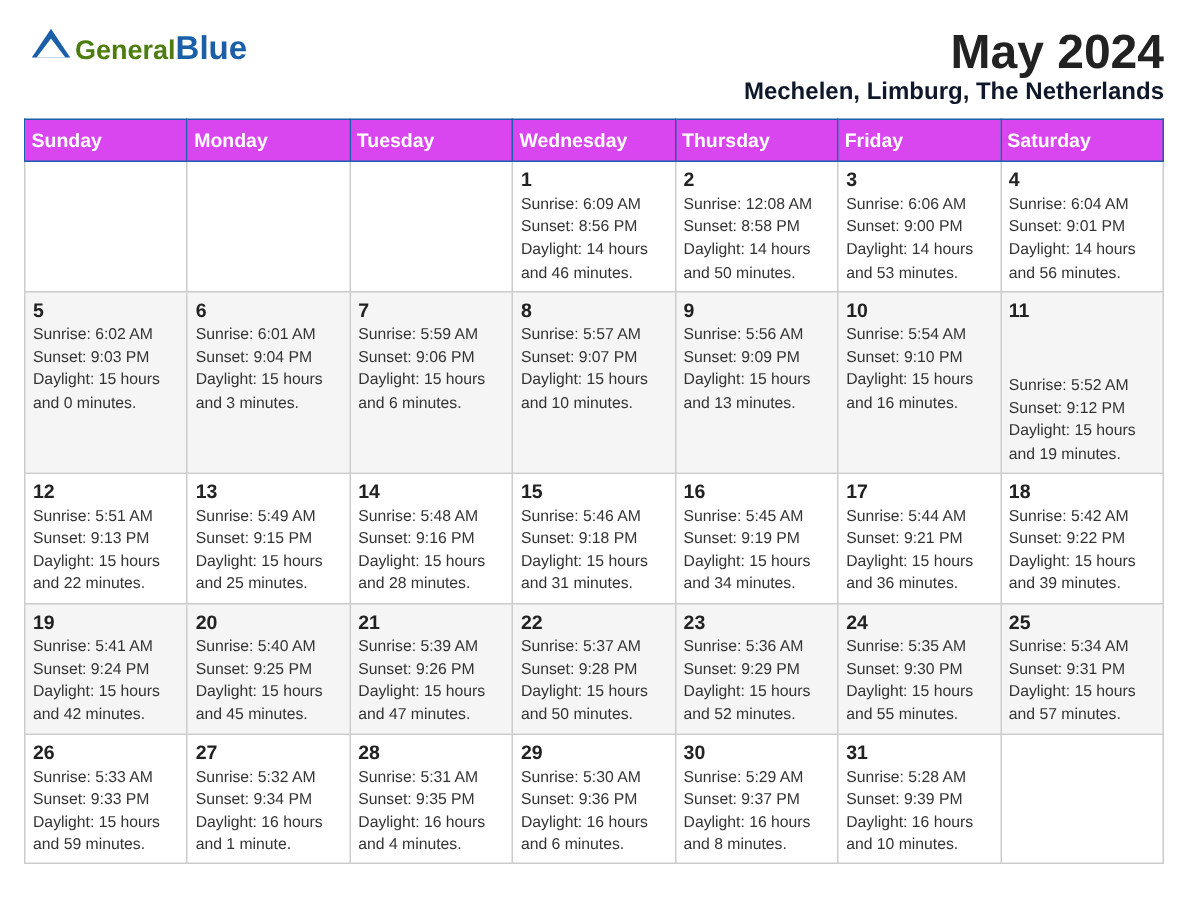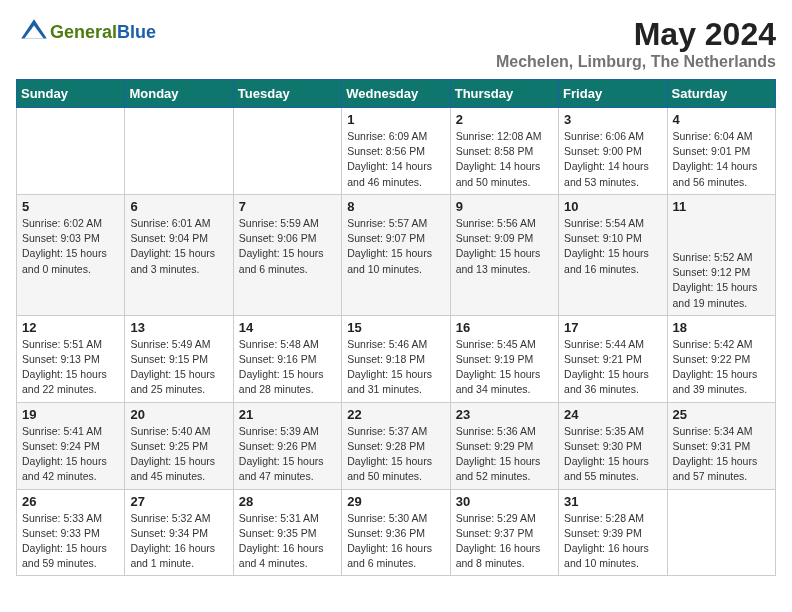--- a/index.html
+++ b/index.html
@@ -19,41 +19,41 @@
     .logo {
       display: flex;
       align-items: center;
     }
     .logo-text-general {
       font-size: 18px;
       font-weight: bold;
       color: #4d7c0f;
     }
     .logo-text-blue {
-      font-size: 18px;
+      font-size: 22px;
       font-weight: bold;
       color: #1a5fa8;
     }
     .logo-icon {
       width: 32px;
       height: 32px;
       margin-left: 2px;
     }
     .title-block {
       text-align: right;
       margin-left: 38px;
     }
     .month-title {
       font-size: 32px;
       font-weight: bold;
       color: #222;
     }
     .location-title {
       font-size: 16px;
-      color: #737373;
+      color: #0f172a;
       font-weight: 600;
     }
     .calendar {
       width: 100%;
       border-collapse: collapse;
     }
     .calendar th {
       background-color: #1a5fa8;
       color: #fff;
       padding: 6px 4px;
@@ -79,21 +79,21 @@
       display: block;
       margin-bottom: 2px;
     }
     .day-info {
       font-size: 10.5px;
       color: #333;
       line-height: 1.45;
     }
     tr:nth-child(odd) td { background-color: #fff; }
     tr:nth-child(even) td { background-color: #f5f5f5; }
-    .calendar thead tr th { background-color: #0f766e; }
+    .calendar thead tr th { background-color: #d946ef; }
   </style>
 </head>
 <body>
 
 <div class="header">
   <div class="logo">
     <svg class="logo-icon" viewBox="0 0 40 40" xmlns="http://www.w3.org/2000/svg">
       <polygon points="20,4 36,28 4,28" fill="#1a5fa8"></polygon>
       <polygon points="20,12 32,28 8,28" fill="#fff"></polygon>
     </svg>

